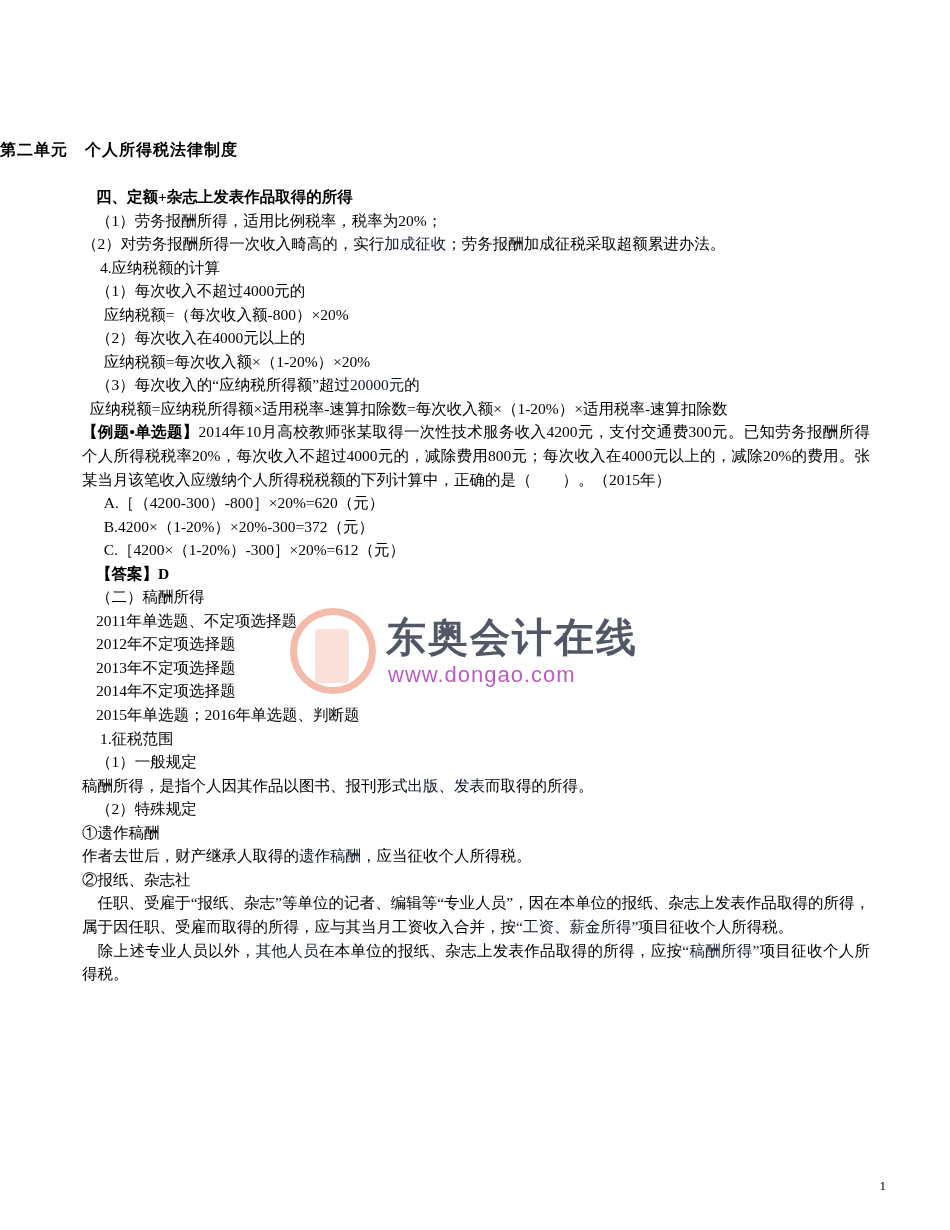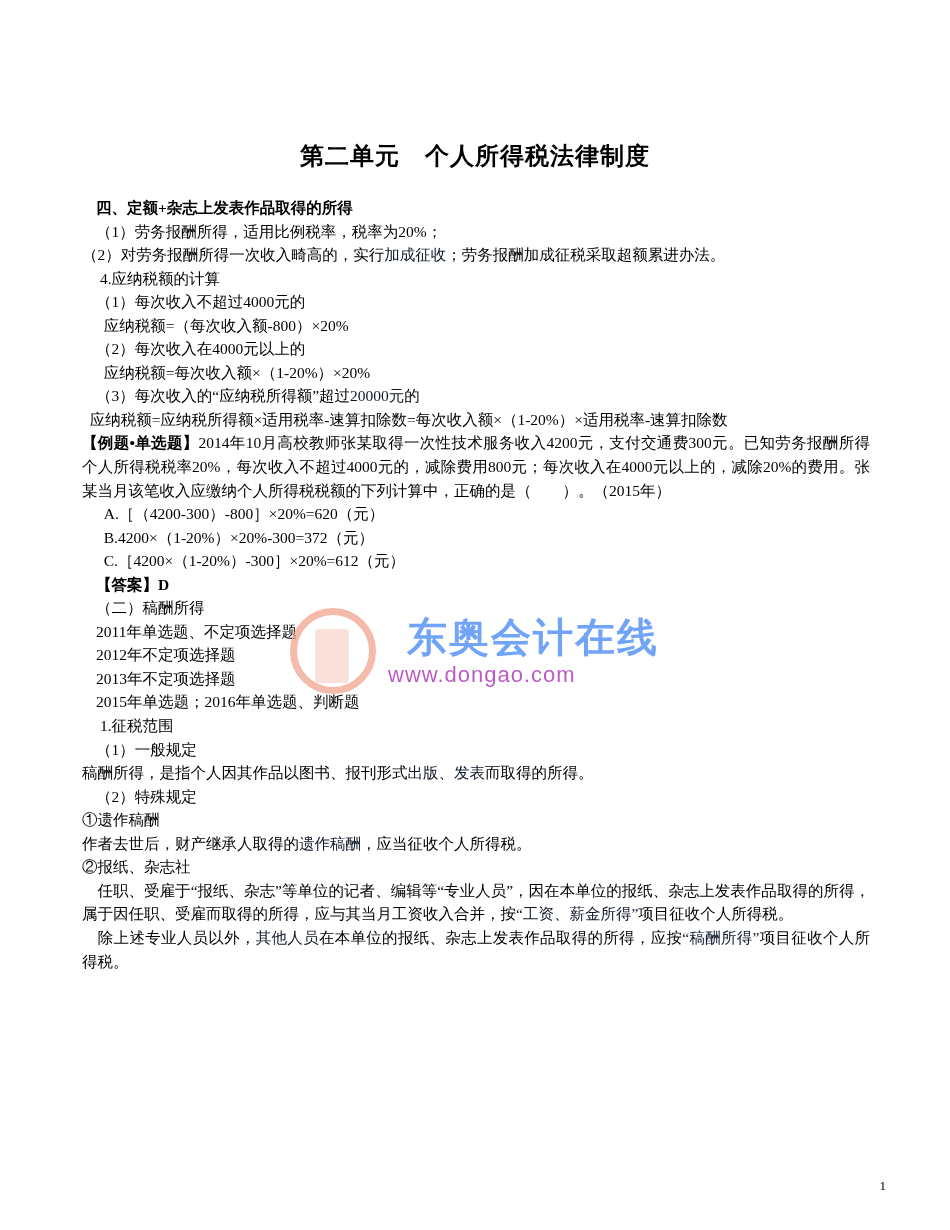--- a/index.html
+++ b/index.html
@@ -20,22 +20,21 @@
     overflow: hidden;
   }
   .content {
     position: absolute;
     left: 0;
     top: 0;
     width: 950px;
     padding: 0;
   }
   .doc-title {
-    text-align: center;
-    font-size: 24px;
+    font-size: 16px;
     font-weight: bold;
     margin: 140px 0 0 0;
     letter-spacing: 1px;
     font-family: "Liberation Sans", sans-serif;
   }
   .body-block {
     margin: 24px 80px 0 82px;
     font-size: 15.5px;
     line-height: 1.52;
   }
@@ -86,25 +85,24 @@
     border-radius: 4px;
     background: #f3b7a4;
     opacity: 0.55;
   }
   .wm-main {
     position: absolute;
     left: 96px;
     top: 10px;
     font-size: 40px;
     font-weight: bold;
-    color: #3b82f6;
+    color: #0f172a;
     letter-spacing: 2px;
     font-family: Liberation Sans, sans-serif;
     white-space: nowrap;
-    margin-left: 21px;
   }
   .wm-sub {
     position: absolute;
     left: 98px;
     top: 62px;
     font-size: 22px;
     color: #a21caf;
     letter-spacing: 1px;
     font-family: "Liberation Sans", sans-serif;
     white-space: nowrap;
@@ -139,20 +137,21 @@
         <div class="l justify ind2"><span>  应纳税额=应纳税所得额×适用税率-速算扣除数=每次收入额×（1-20%）×适用税率-速算扣除数</span></div>
         <div class="l justify ind2"><span class="bold">【例题•单选题】</span><span>2014年10月高校教师张某取得一次性技术服务收入4200元，支付交通费300元。已知劳务报酬所得个人所得税税率20%，每次收入不超过4000元的，减除费用800元；每次收入在4000元以上的，减除20%的费用。张某当月该笔收入应缴纳个人所得税税额的下列计算中，正确的是（　　）。（2015年）</span></div>
         <div class="l justify ind1"><span>  A.［（4200-300）-800］×20%=620（元）</span></div>
         <div class="l justify ind1"><span>  B.4200×（1-20%）×20%-300=372（元）</span></div>
         <div class="l justify ind1"><span>  C.［4200×（1-20%）-300］×20%=612（元）</span></div>
         <div class="l justify ind1"><span class="bold">【答案】D</span></div>
         <div class="l justify ind1"><span>（二）稿酬所得</span></div>
         <div class="l justify ind1"><span>2011年单选题、不定项选择题</span></div>
         <div class="l justify ind1"><span>2012年不定项选择题</span></div>
         <div class="l justify ind1"><span>2013年不定项选择题</span></div>
+        <div class="l justify ind1"><span>2014年不定项选择题</span></div>
         <div class="l justify ind1"><span>2015年单选题；2016年单选题、判断题</span></div>
         <div class="l justify ind1"><span> 1.征税范围</span></div>
         <div class="l justify ind1"><span>（1）一般规定</span></div>
         <div class="l justify ind2"><span>稿酬所得，是指个人因其作品以图书、报刊形式</span><span class="red">出版、发表</span><span>而取得的所得。</span></div>
         <div class="l justify ind1"><span>（2）特殊规定</span></div>
         <div class="l justify ind2"><span>①遗作稿酬</span></div>
         <div class="l justify ind2"><span>作者去世后，财产继承人取得的</span><span class="red">遗作稿酬</span><span>，应当征收个人所得税。</span></div>
         <div class="l justify ind2"><span>②报纸、杂志社</span></div>
         <div class="l justify ind2"><span>　任职、受雇于“报纸、杂志”等单位的记者、编辑等“专业人员”，因在本单位的报纸、杂志上发表作品取得的所得，属于因任职、受雇而取得的所得，应与其当月工资收入合并，按</span><span class="red">“工资、薪金所得”</span><span>项目征收个人所得税。</span></div>
         <div class="l justify ind2"><span>　除上述专业人员以外，</span><span class="red">其他人员</span><span>在本单位的报纸、杂志上发表作品取得的所得，应按</span><span class="red">“稿酬所得”</span><span>项目征收个人所得税。</span></div>

